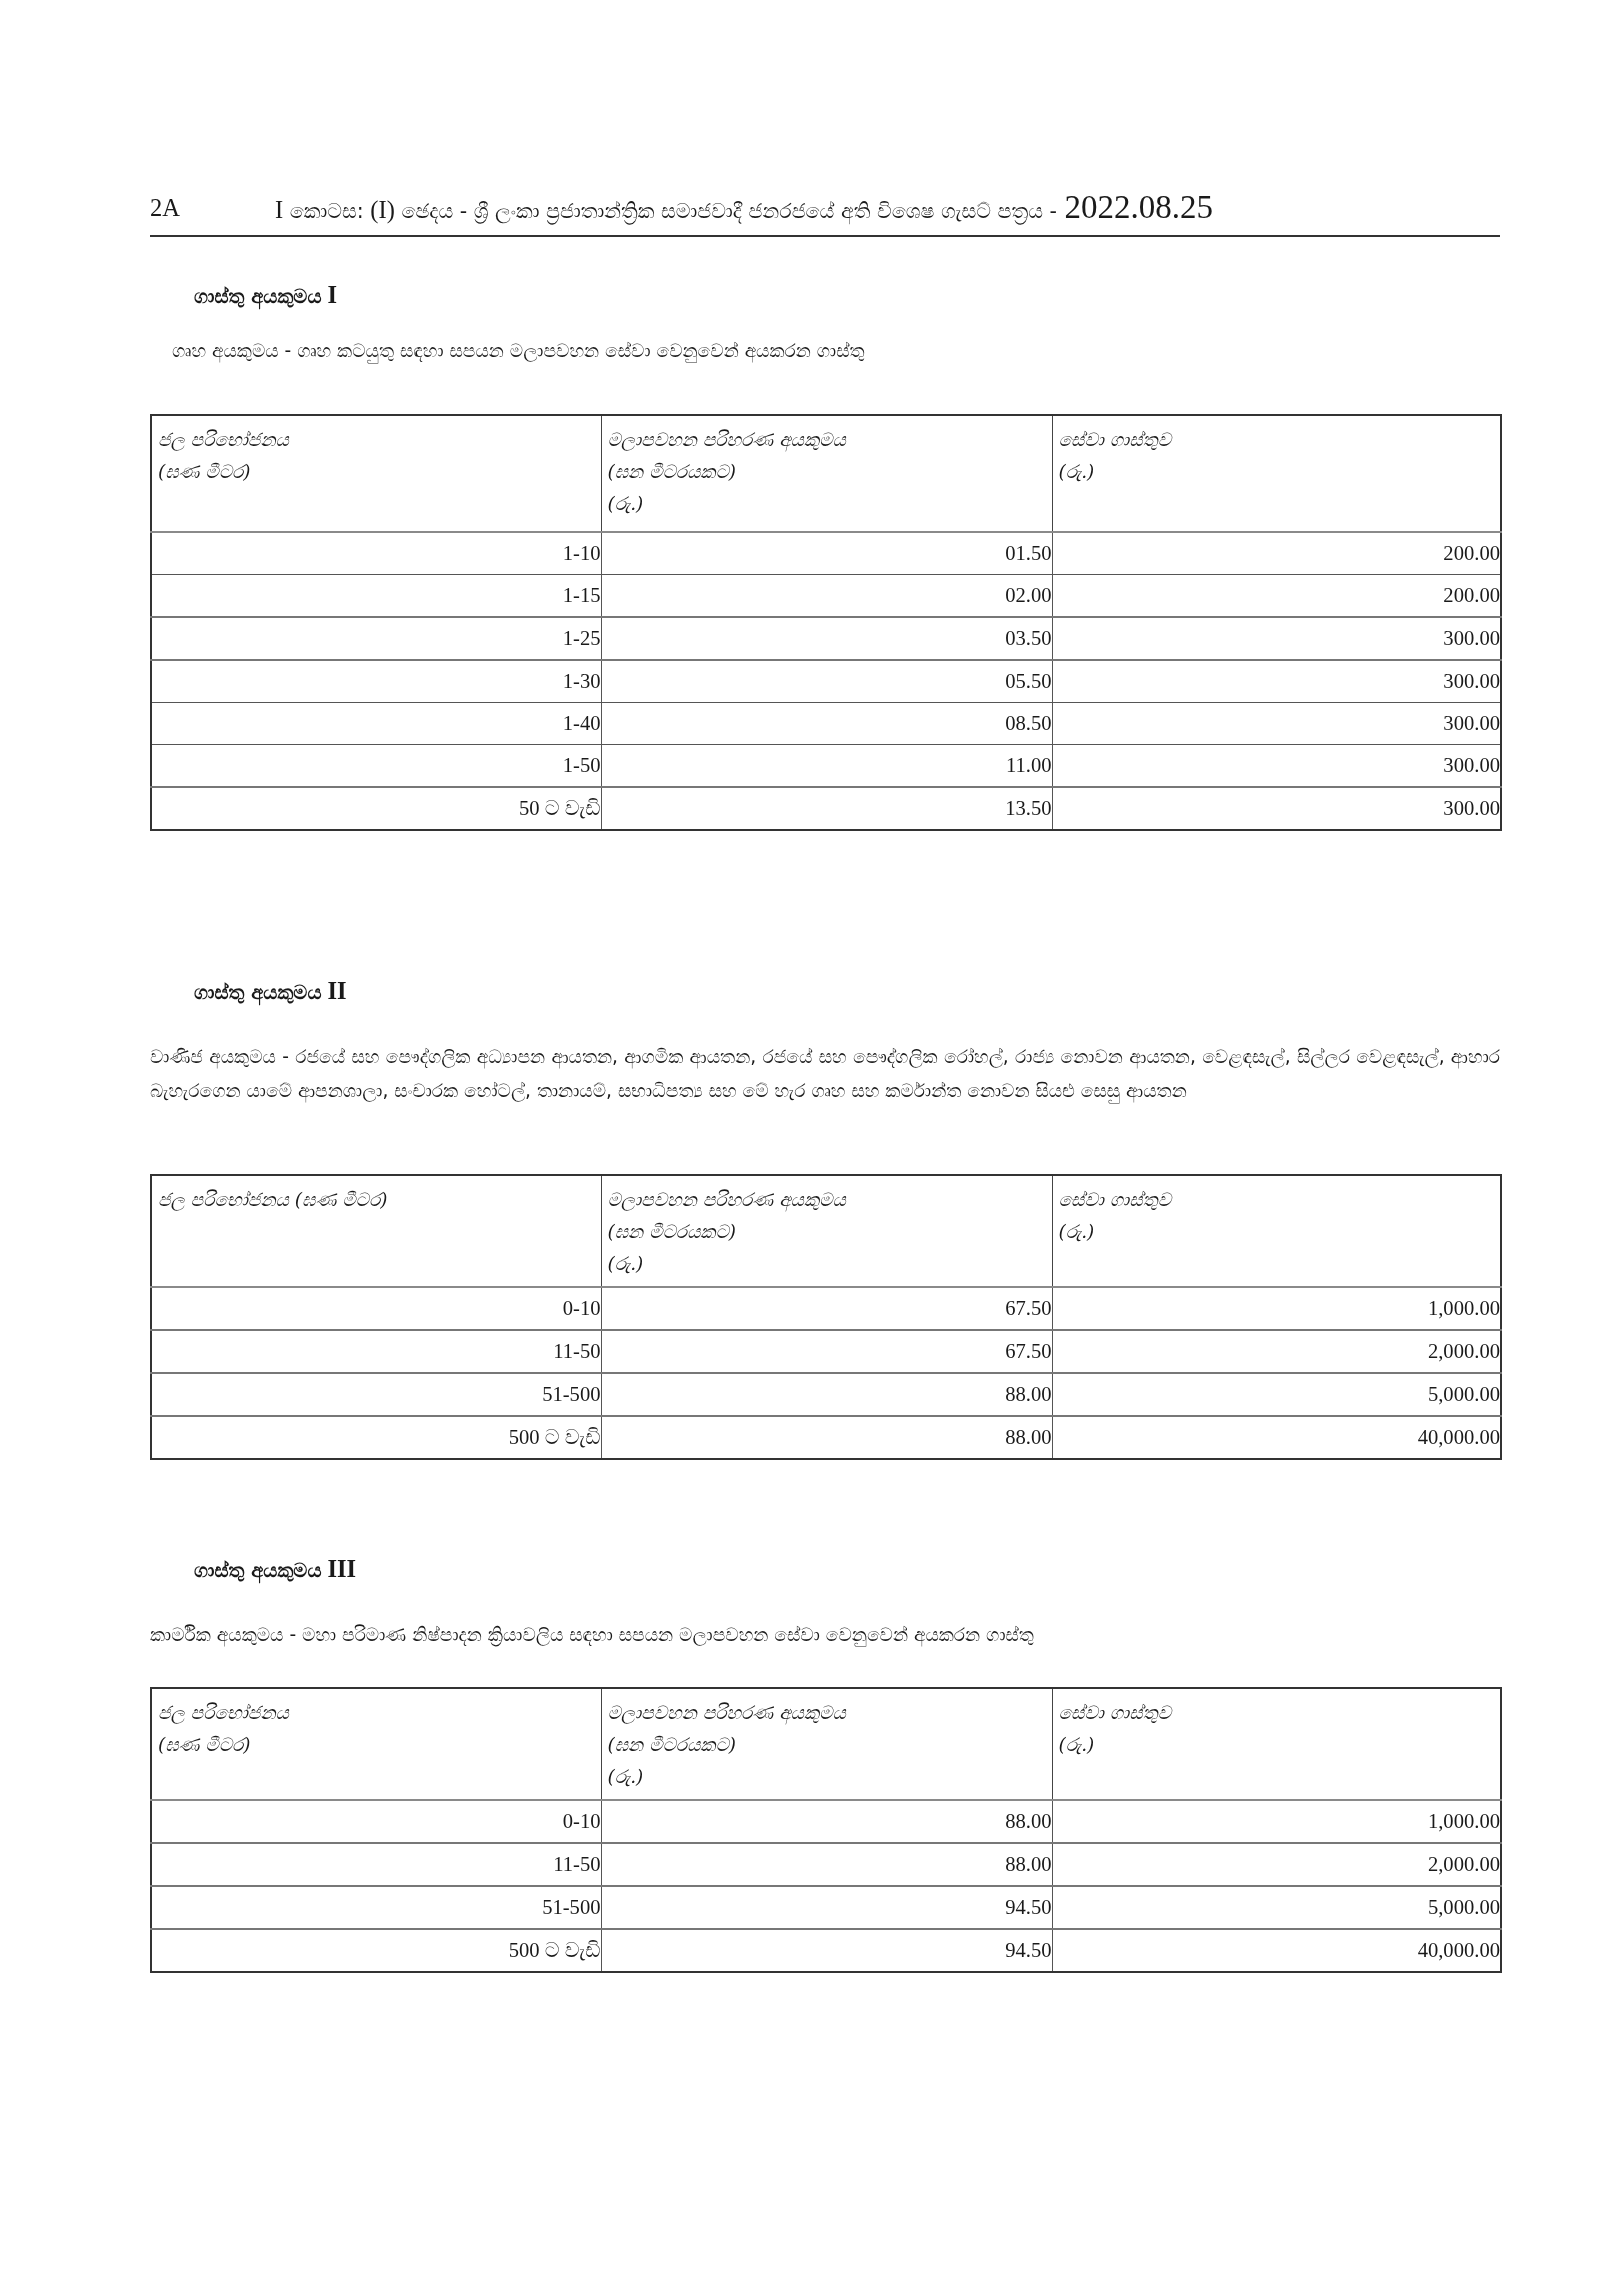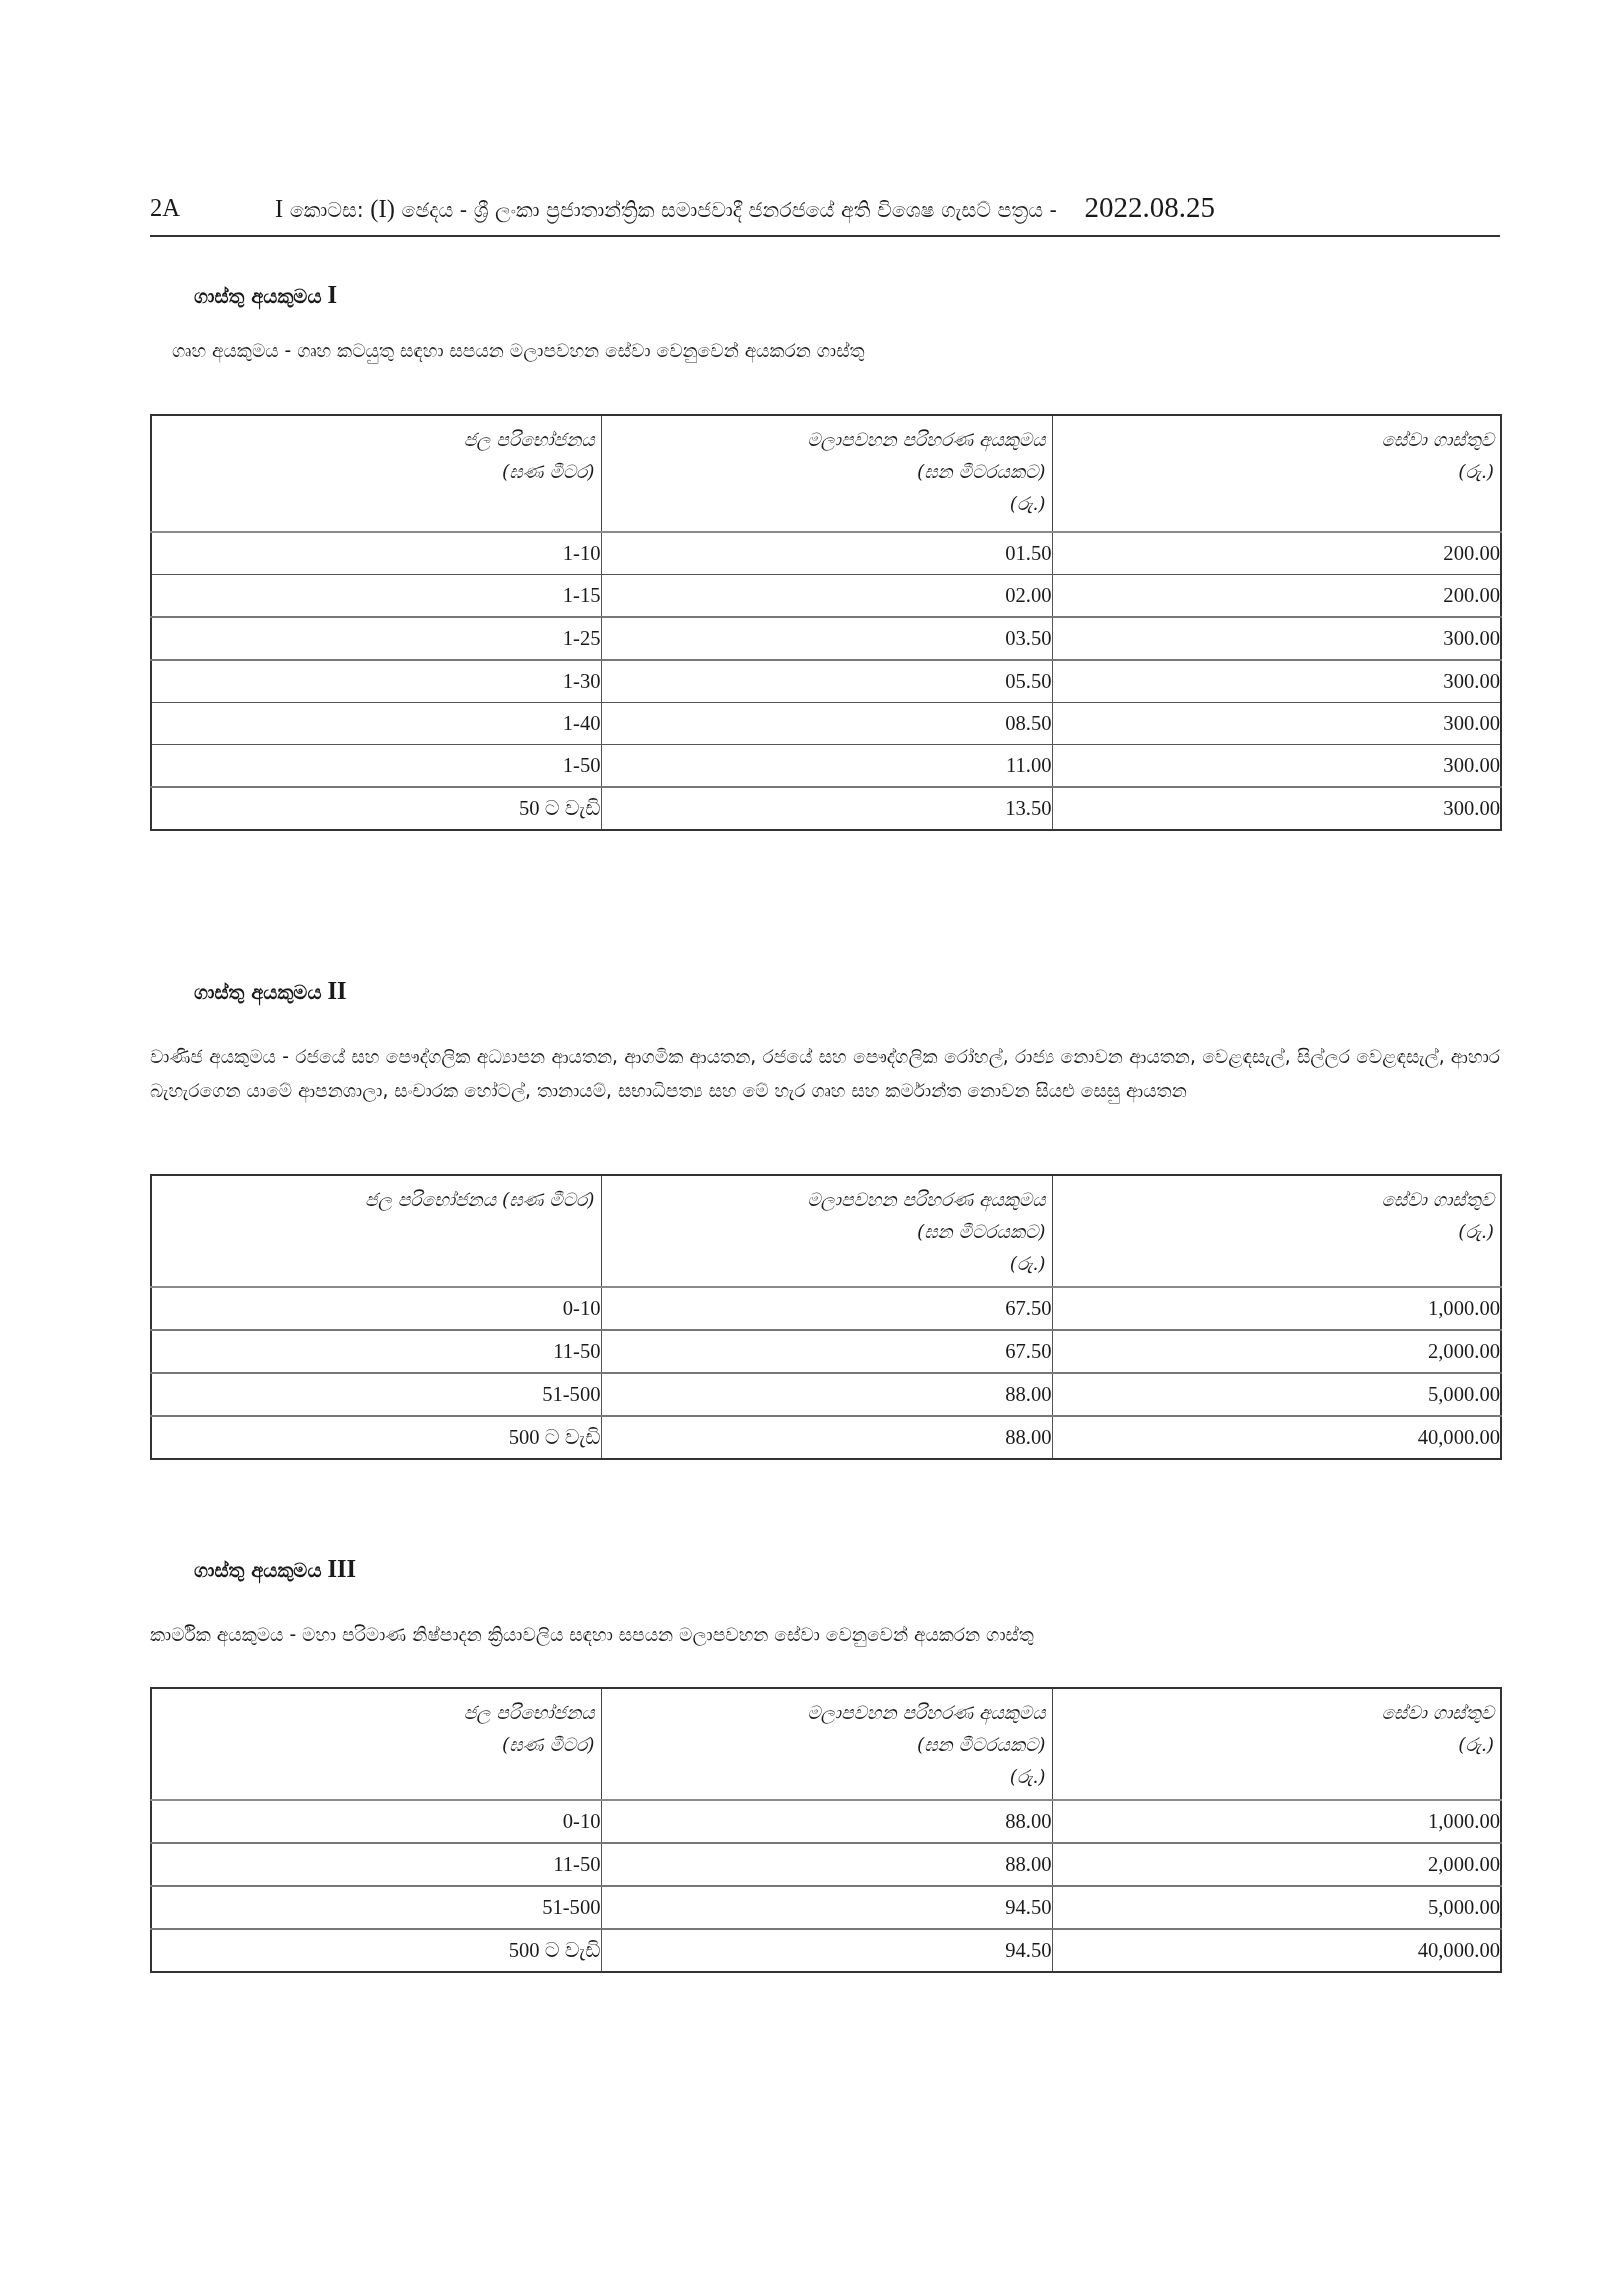--- a/index.html
+++ b/index.html
@@ -42,22 +42,22 @@
       white-space: nowrap;
       font-family: "DejaVu Sans", sans-serif;
       font-size: 20.6px;
     }
     .running-header .header-title .latin {
       font-family: "Liberation Serif", serif;
       font-size: 24.5px;
     }
     .running-header .header-date {
       font-family: "Liberation Serif", serif;
-      font-size: 29px;
-      margin-left: 21px;
+      font-size: 33px;
+      margin-left: 1px;
     }
     .header-rule {
       position: absolute;
       top: 235px;
       left: 0;
       width: 1350px;
       height: 0;
       border-top: 2px solid #333;
     }
     .section-heading {
@@ -98,21 +98,21 @@
     table.rate-table th {
       font-weight: normal;
       font-style: italic;
       font-family: "DejaVu Serif", serif;
       font-size: 18.6px;
       line-height: 32px;
       vertical-align: top;
       padding: 7.8px 5.9px 5.9px 5.9px;
       border: 1px solid #444;
       border-bottom: 2.9px solid #8a8a8a;
-      text-align: right;
+      text-align: left;
     }
     table.rate-table th .hline {
       display: block;
     }
     table.rate-table td {
       border: 1px solid #555;
       font-size: 20.6px;
       text-align: right;
       height: 41px;
       padding: 0;

